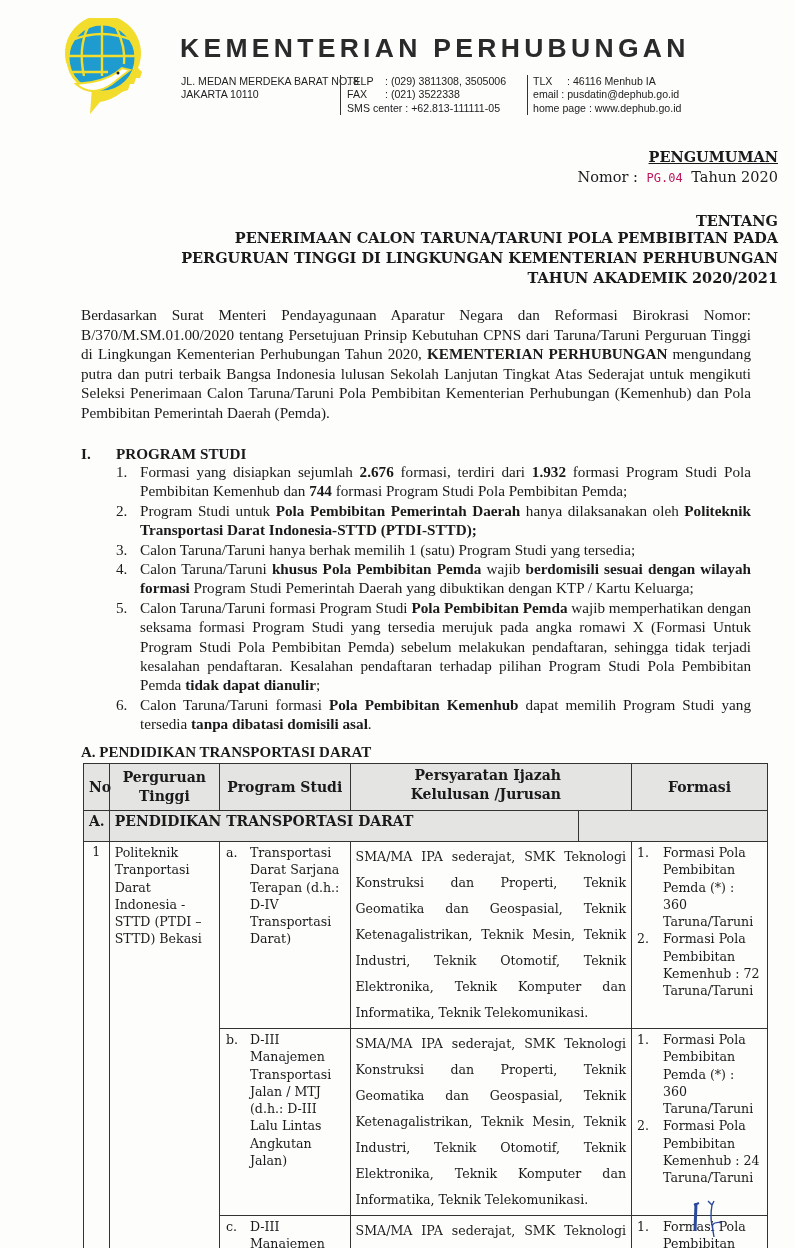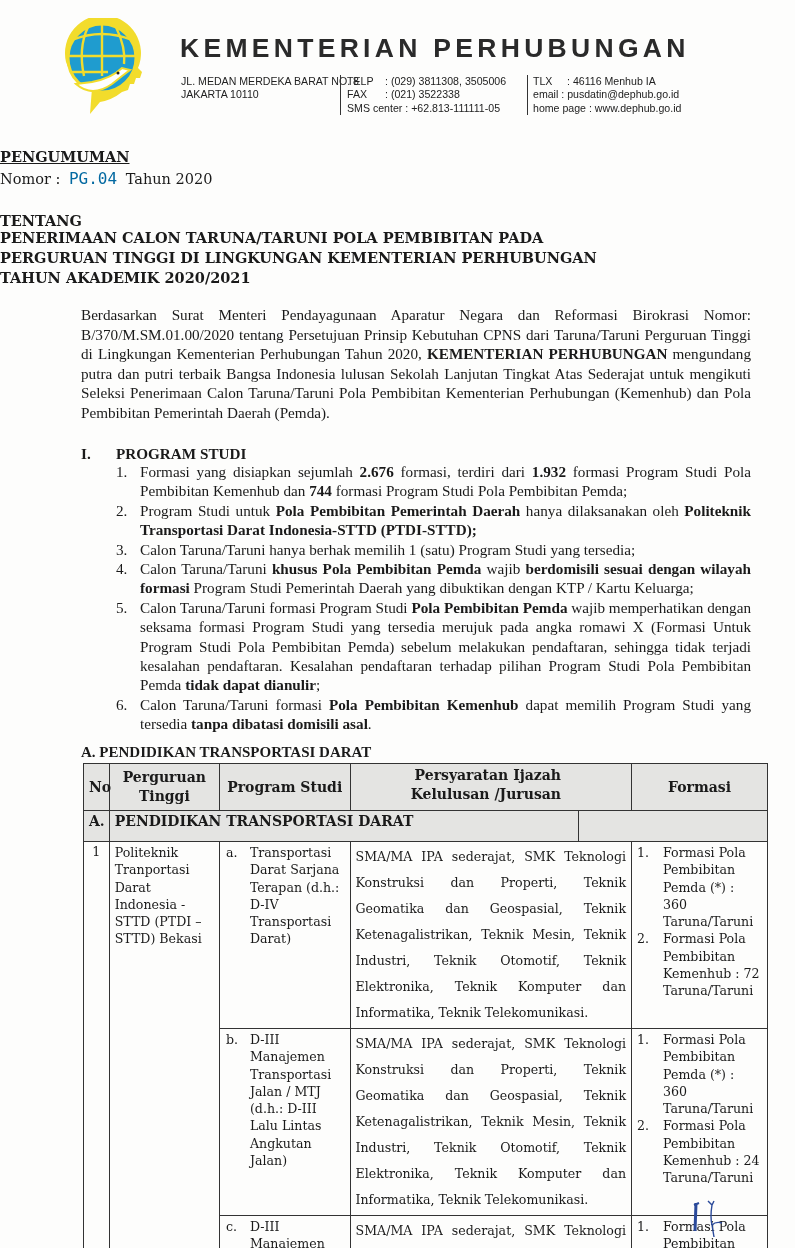--- a/index.html
+++ b/index.html
@@ -27,25 +27,25 @@
     white-space: nowrap;
   }
   #lh-address { left: 181px; }
   #lh-phone   { left: 340px; border-left: 1.3px solid #333; padding-left: 6px; }
   #lh-contact { left: 527px; border-left: 1.3px solid #333; padding-left: 5px; }
   .lh-row span { display: inline-block; }
   .lh-key { width: 38px; }
   .lh-key2 { width: 34px; }
 
   
-  .center { left: 0; width: 778px; text-align: left; }
+  .center { left: 0; width: 778px; text-align: right; }
   #ann-title { top: 148px; font-weight: bold; font-size: 14.5px; }
   #ann-title span { text-decoration: underline; }
   #ann-number { top: 169px; font-size: 14.5px; }
-  #ann-number .code { font-family: "DejaVu Sans Mono", monospace; font-size: 16px; color: #0369a1; margin: 0 4px; }
+  #ann-number .code { font-family: "DejaVu Sans Mono", monospace; font-size: 12px; color: #be185d; margin: 0 4px; }
   #about-label { top: 212px; font-weight: bold; font-size: 14.5px; }
   .subject { font-weight: bold; font-size: 14.5px; line-height: 20px; }
   #subject-block { top: 228px; }
 
   
   #intro {
     left: 81px; top: 305px; width: 670px;
     font-size: 14px; line-height: 19.6px; text-align: justify;
     font-family: "Liberation Serif", serif;
     font-size: 15.2px;

